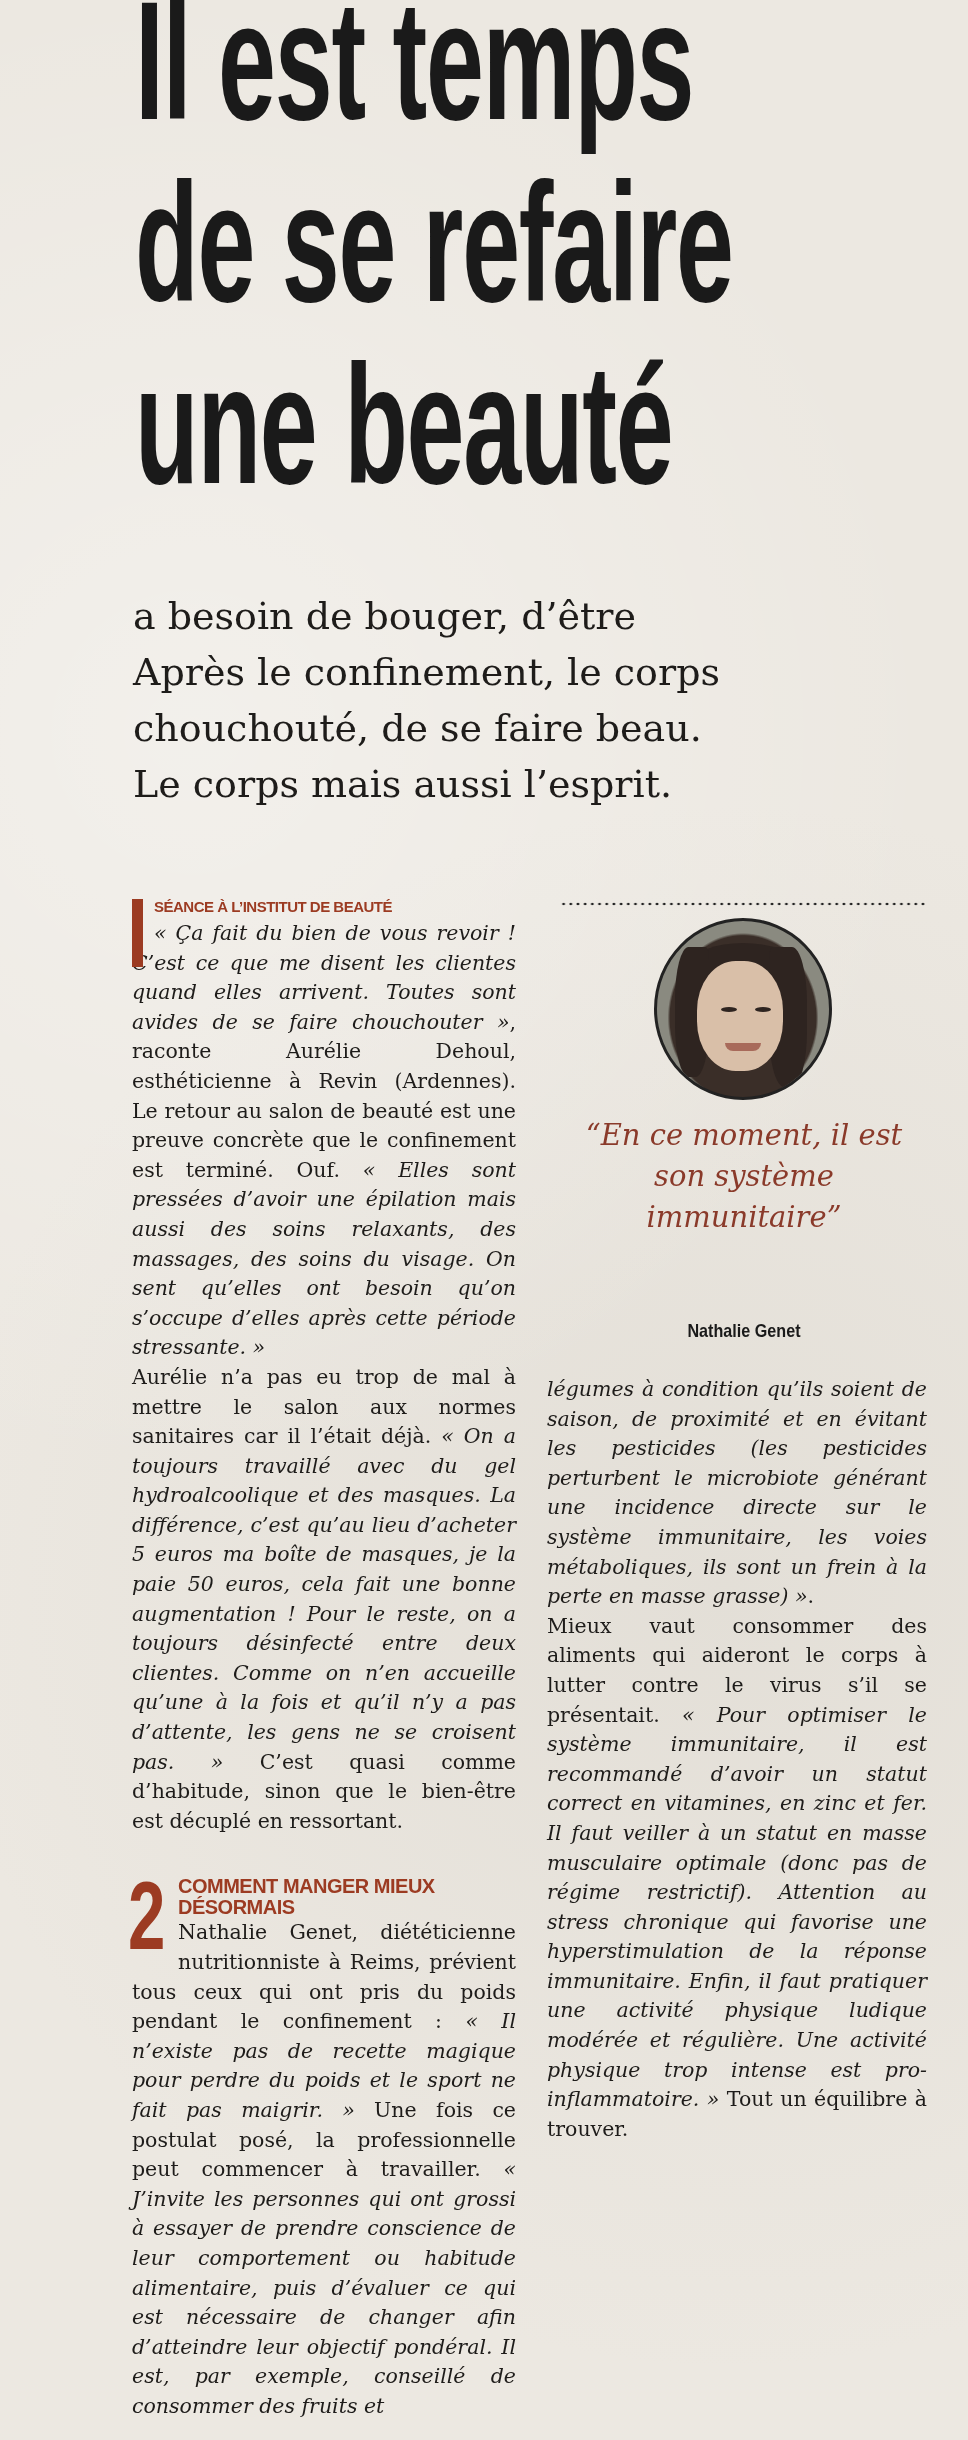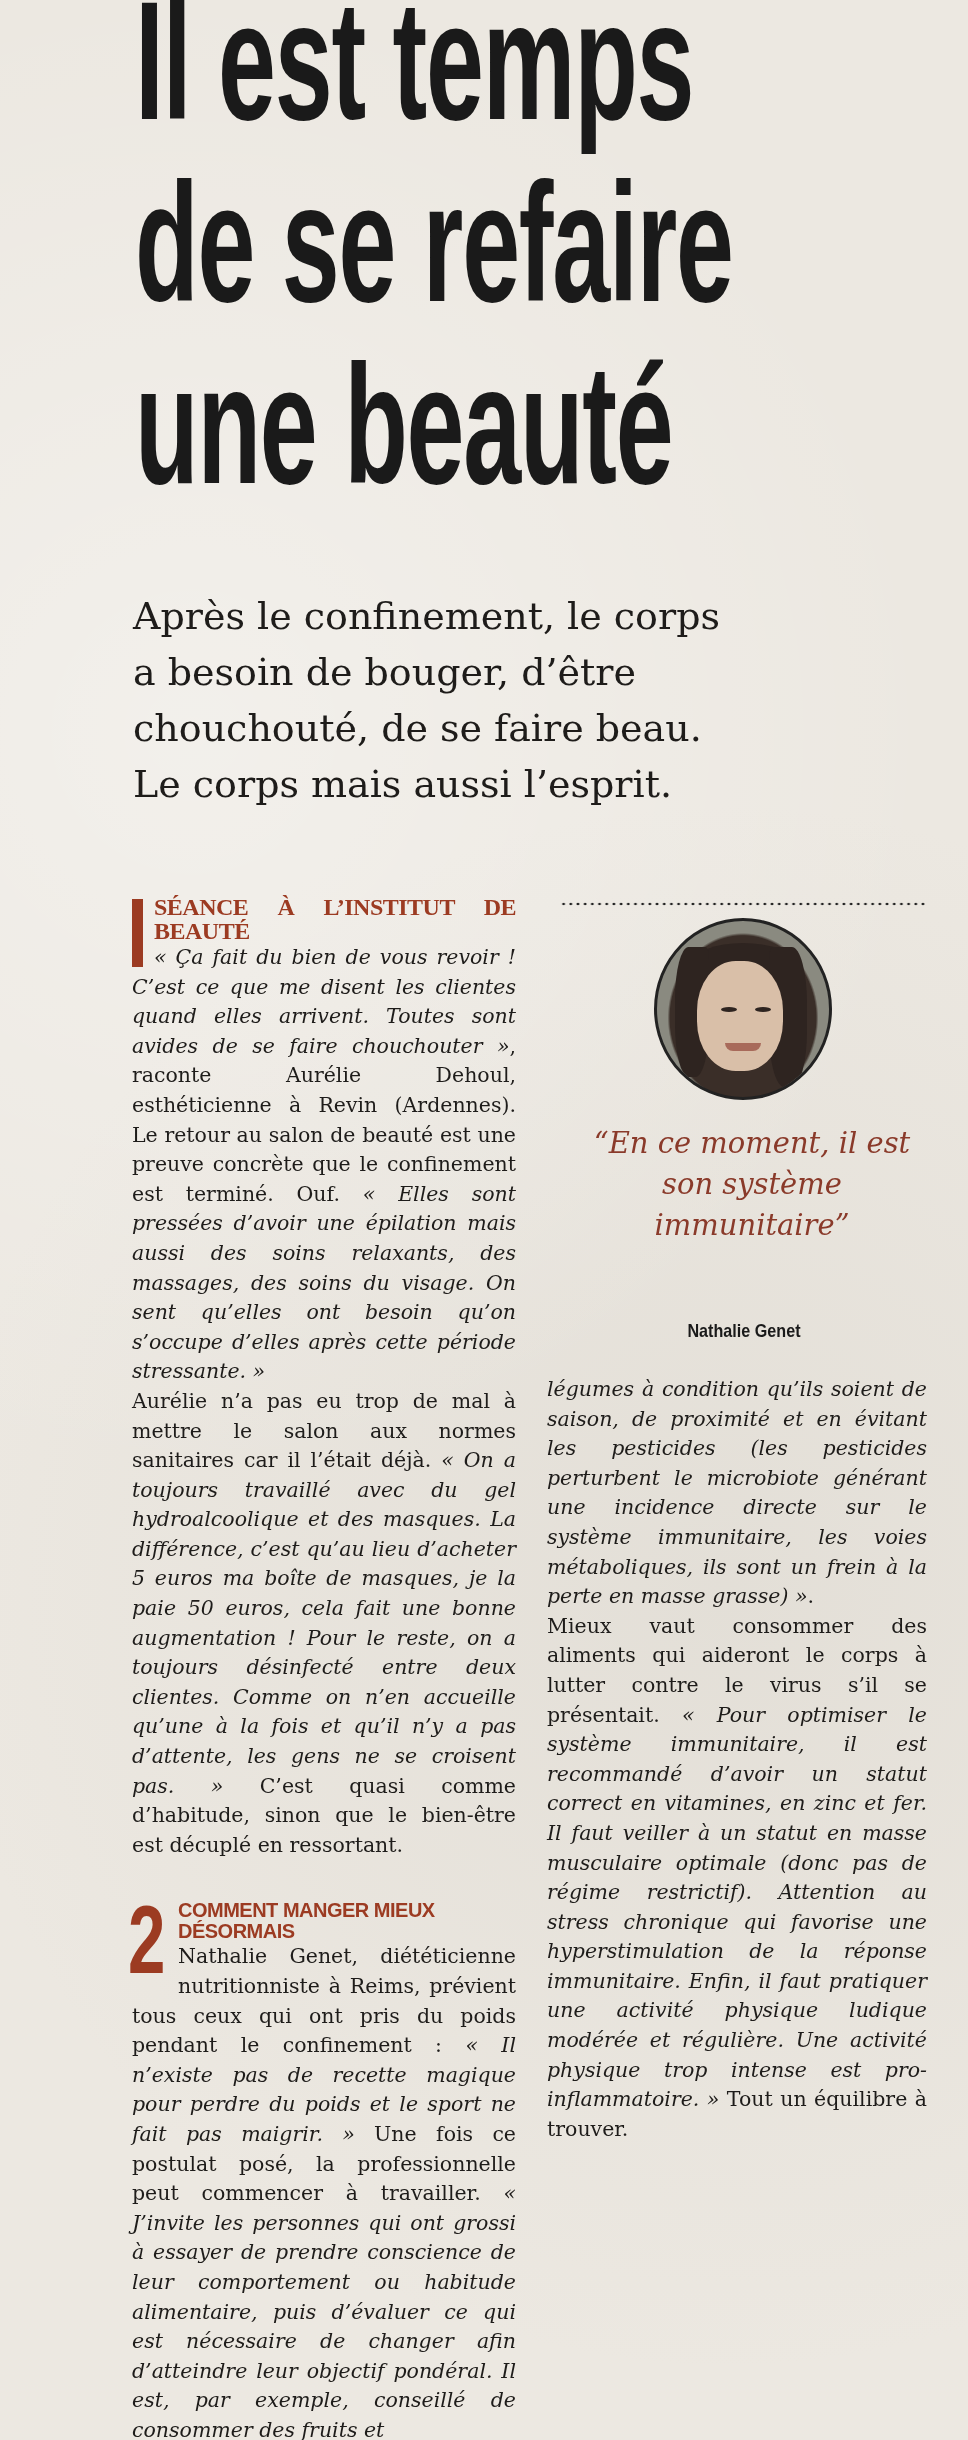--- a/index.html
+++ b/index.html
@@ -34,21 +34,21 @@
   }
   .col-left { left: 132px; top: 895px; width: 384px; }
   .col-right { left: 547px; top: 1375px; width: 380px; }
   .col p { margin: 0; }
   .col em { font-style: italic; }
   .sec-head {
     font-family: "Liberation Sans", sans-serif; font-weight: bold;
     color: #9c3b22; text-transform: uppercase;
     letter-spacing: -0.5px;
   }
-  .sec1-head { position: relative; padding-left: 22px; font-size: 24px; line-height: 24px; font-family: Liberation Serif, serif; }
+  .sec1-head { position: relative; padding-left: 22px; font-size: 15px; line-height: 24px; }
   .sec1-bar {
     position: absolute; left: 0; top: 4px; width: 11px; height: 68px;
     background: #9c3b22;
   }
   .num2 {
     float: left; font-family: "Liberation Sans", sans-serif; font-weight: bold;
     font-size: 96px; line-height: 80px; color: #9c3b22; margin: 0 6px 0 -4px;
     transform: scaleX(0.7); transform-origin: left top; width: 44px;
   }
   .sec2-block { margin-top: 40px; }
@@ -68,41 +68,41 @@
     border-radius: 45%; background: #d9bfa8;
   }
   .portrait .hair-l { position:absolute; left:18px; top:26px; width:34px; height:130px; background:#2e2420; border-radius:40% 10% 40% 40%; }
   .portrait .hair-r { position:absolute; right:22px; top:26px; width:38px; height:140px; background:#2e2420; border-radius:10% 40% 40% 40%; }
   .portrait .hair-t { position:absolute; left:36px; top:22px; width:100px; height:40px; background:#2e2420; border-radius:50% 50% 10% 10%; }
   .portrait .mouth { position:absolute; left:68px; top:122px; width:36px; height:8px; border-radius:0 0 20px 20px; background:#a86a5a; }
   .portrait .eye { position:absolute; top:86px; width:16px; height:5px; background:#2e2420; border-radius:50%; }
   .pullquote {
     position: absolute; left: 560px; top: 1115px; width: 368px;
     text-align: center; font-family: "DejaVu Serif", serif; font-style: italic;
-    font-size: 29px; line-height: 41px; color: #8a3a2a; margin: 8px;
+    font-size: 29px; line-height: 41px; color: #8a3a2a; margin: 0;
   }
   .pullquote span { display: block; }
   .pq-author {
     position: absolute; left: 560px; top: 1320px; width: 368px; text-align: center;
     font-family: "Liberation Sans", sans-serif; font-weight: bold; font-size: 19px;
     color: #1a1a1a; transform: scaleX(0.85);
   }
 </style>
 </head>
 <body>
 
 <h1 class="headline">
   <span>Il est temps</span>
   <span>de se refaire</span>
   <span>une beauté</span>
 </h1>
 
 <p class="deck">
+  <span>a besoin de bouger, d’être</span>
   <span>Après le confinement, le corps</span>
-  <span>a besoin de bouger, d’être</span>
   <span>chouchouté, de se faire beau.</span>
   <span>Le corps mais aussi l’esprit.</span>
 </p>
 
 <div class="col col-left">
   <div class="sec1-head sec-head">
     <span class="sec1-bar"></span>
     <span>Séance à l’institut de beauté</span>
   </div>
   <p style="text-indent:22px;">

